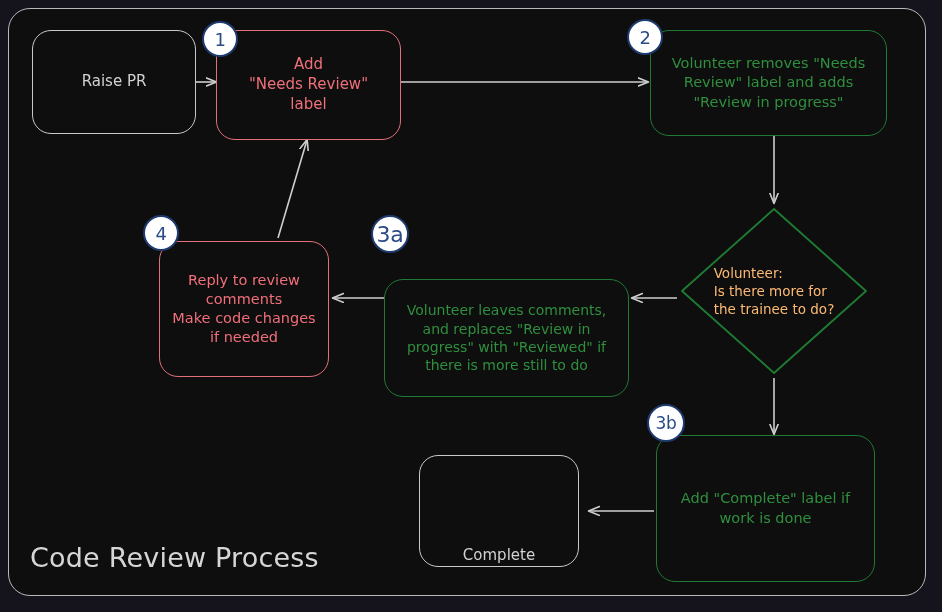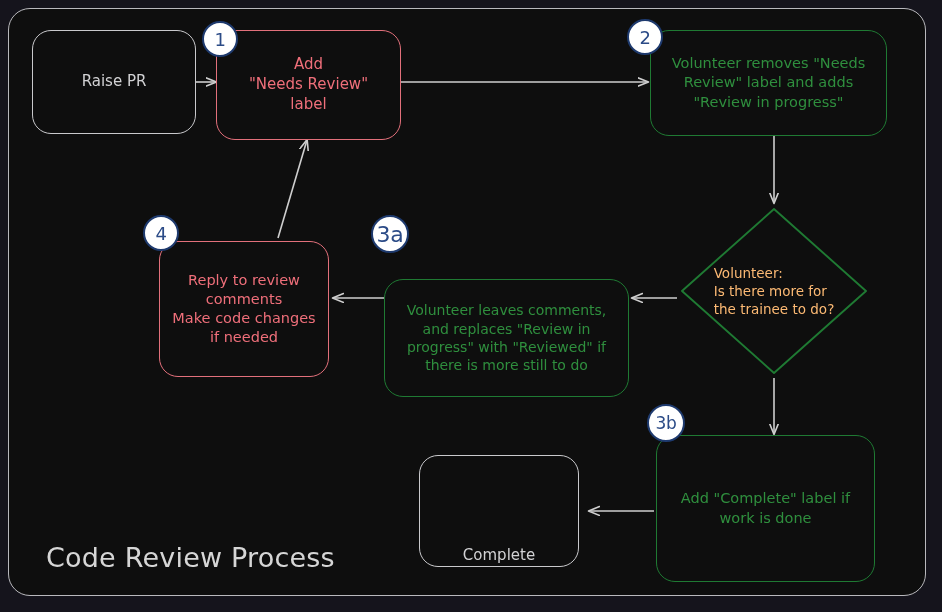--- a/index.html
+++ b/index.html
@@ -28,21 +28,20 @@
     background: #0e0e0e;
   }
   #frame-title {
     position: absolute;
     left: 30px;
     top: 542px;
     font-size: 27px;
     color: #d6d6d6;
     letter-spacing: .2px;
     white-space: nowrap;
-    margin-left: 16px;
   }
 
   
   #edges {
     position: absolute;
     left: 0; top: 0;
     width: 942px;
     height: 612px;
     pointer-events: none;
   }

